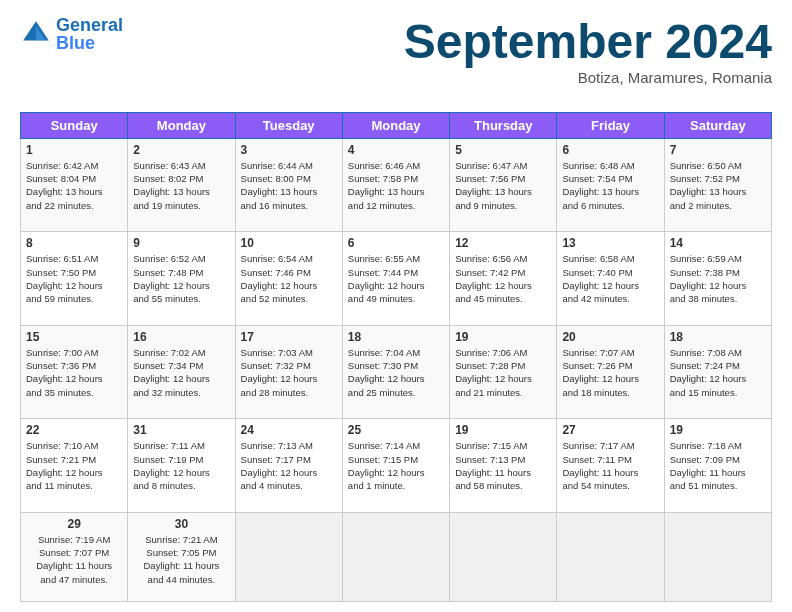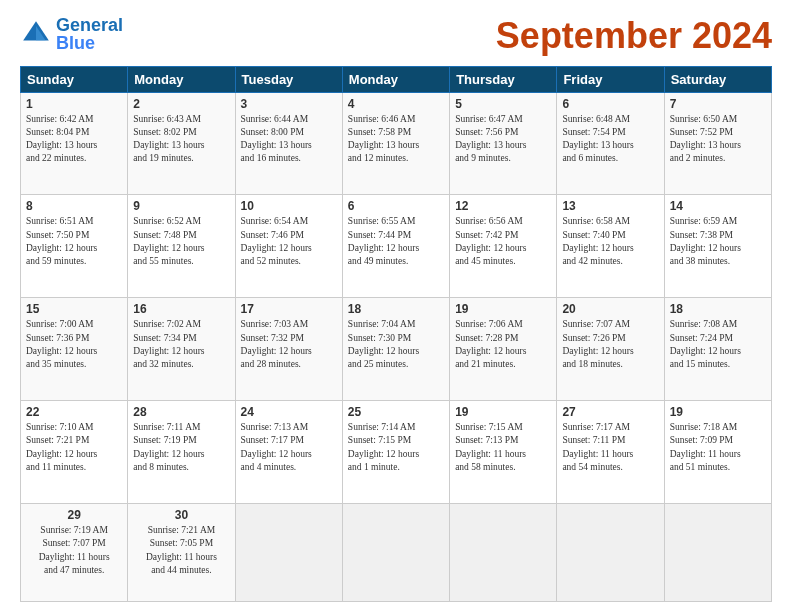--- a/index.html
+++ b/index.html
@@ -14,21 +14,21 @@
       width: 792px;
       height: 612px;
       padding: 16px 20px 10px 20px;
       display: flex;
       flex-direction: column;
     }
     .header {
       display: flex;
       justify-content: space-between;
       align-items: flex-start;
-      margin-bottom: 10px;
+      margin-bottom: 26px;
     }
     .logo {
       display: flex;
       align-items: center;
       gap: 4px;
     }
     .logo-text {
       font-size: 18px;
       font-weight: bold;
       color: #333;
@@ -38,46 +38,46 @@
       color: #1a6fb5;
     }
     .logo-icon {
       width: 32px;
       height: 32px;
     }
     .title-block {
       text-align: right;
     }
     .month-title {
-      font-size: 36px;
-      font-weight: bold;
-      color: #c2410c;
+      font-size: 48px;
+      font-weight: bold;
+      color: #0c4a6e;
       line-height: 1.1;
     }
     .subtitle {
       font-size: 15px;
       color: #555;
     }
     .calendar {
       flex: 1;
       display: flex;
       flex-direction: column;
     }
     table {
       width: 100%;
       border-collapse: collapse;
       flex: 1;
     }
     thead th {
-      background: #0c4a6e;
+      background: #8b5cf6;
       color: #fff;
       font-size: 13px;
       font-weight: bold;
       padding: 5px 6px;
-      text-align: left;
+      text-align: center;
       border: 1px solid #1a6fb5;
     }
     tbody td {
       border: 1px solid #ccc;
       vertical-align: top;
       padding: 4px 5px;
       font-size: 10px;
       color: #333;
       width: 14.28%;
       height: 82px;
@@ -90,21 +90,20 @@
       font-size: 12px;
       font-weight: bold;
       color: #333;
       display: block;
       margin-bottom: 2px;
     }
     .day-info {
       font-size: 9.5px;
       line-height: 1.4;
       color: #333;
-      font-family: Liberation Serif, serif;
     }
     .empty {
       background: #f0f0f0 !important;
     }
     tbody tr:last-child td {
       height: 68px;
       text-align: center;
     }
   </style>
 </head>
@@ -117,20 +116,21 @@
         <polygon points="20,4 36,28 4,28" fill="#1a6fb5"></polygon>
         <polygon points="20,10 32,28 20,28" fill="#4da6e8" opacity="0.5"></polygon>
       </svg>
       <div class="logo-text">
         <span>General</span><br>
         <span style="color:#3b82f6;">Blue</span>
       </div>
     </div>
     <div class="title-block">
       <div class="month-title">September 2024</div>
+      <div class="subtitle">Botiza, Maramures, Romania</div>
     </div>
   </div>
 
   <div class="calendar">
     <table>
       <thead>
         <tr>
           <th>Sunday</th>
           <th>Monday</th>
           <th>Tuesday</th>
@@ -230,21 +230,21 @@
               <span class="day-num">18</span>
               <div class="day-info">Sunrise: 7:08 AM<br>Sunset: 7:24 PM<br>Daylight: 12 hours<br>and 15 minutes.</div>
             </td>
           </tr>
           <tr>
             <td>
               <span class="day-num">22</span>
               <div class="day-info">Sunrise: 7:10 AM<br>Sunset: 7:21 PM<br>Daylight: 12 hours<br>and 11 minutes.</div>
             </td>
             <td>
-              <span class="day-num">28</span>
+              <span class="day-num">31</span>
               <div class="day-info">Sunrise: 7:11 AM<br>Sunset: 7:19 PM<br>Daylight: 12 hours<br>and 8 minutes.</div>
             </td>
             <td>
               <span class="day-num">24</span>
               <div class="day-info">Sunrise: 7:13 AM<br>Sunset: 7:17 PM<br>Daylight: 12 hours<br>and 4 minutes.</div>
             </td>
             <td>
               <span class="day-num">25</span>
               <div class="day-info">Sunrise: 7:14 AM<br>Sunset: 7:15 PM<br>Daylight: 12 hours<br>and 1 minute.</div>
             </td>

